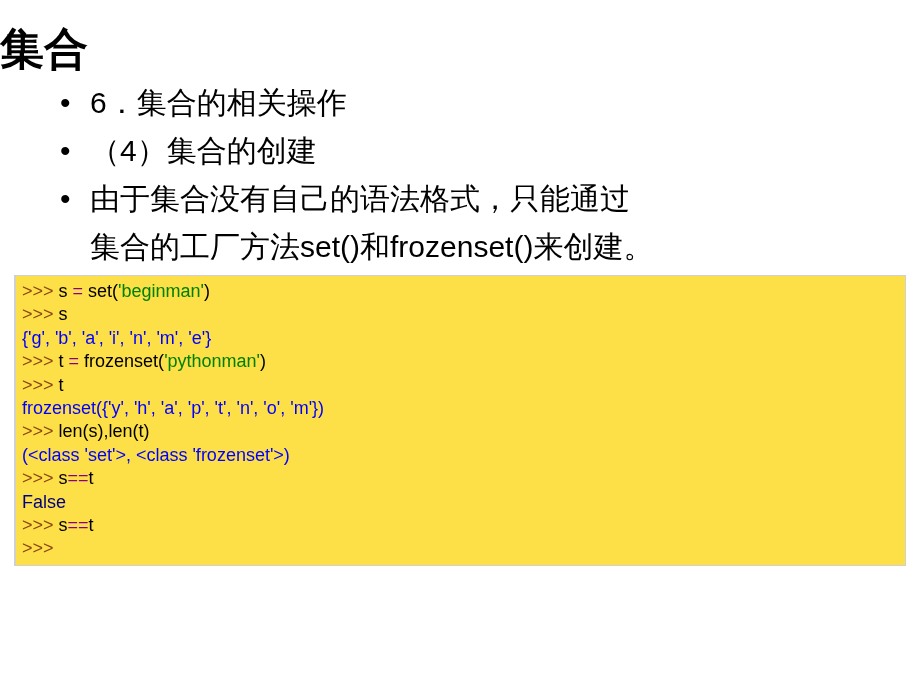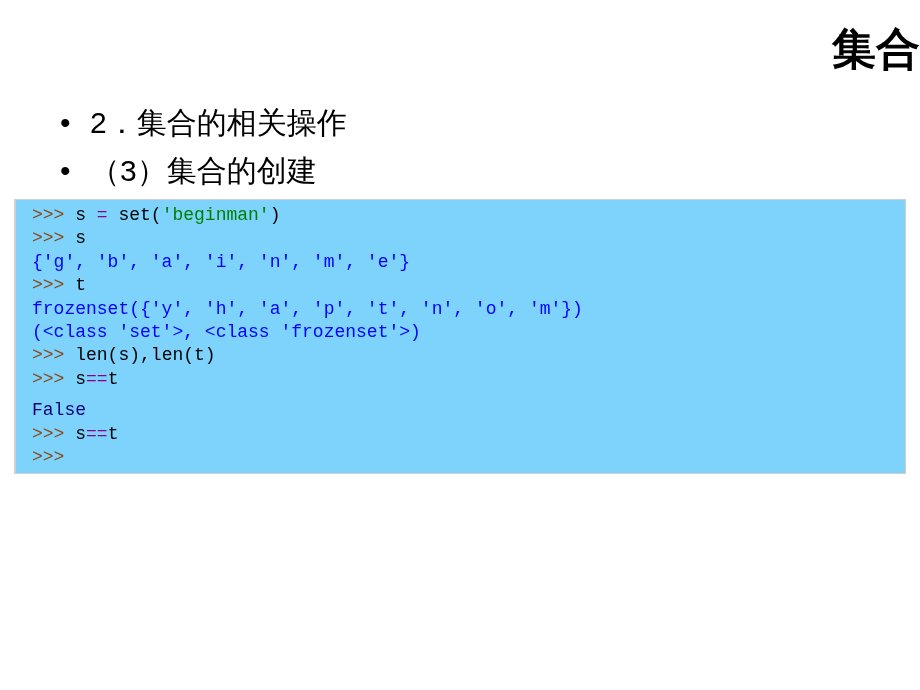--- a/index.html
+++ b/index.html
@@ -14,24 +14,23 @@
       font-family: "SimSun", "Microsoft YaHei", sans-serif;
       color: #000;
       overflow: hidden;
     }
     .slide {
       width: 100%;
       height: 100%;
       padding: 20px 0 0 0;
     }
     .title {
-      text-align: right;
+      text-align: left;
       font-size: 44px;
       font-weight: bold;
-      margin-bottom: 20px;
     }
     .content-list {
       list-style: none;
       padding: 0 40px 0 60px;
     }
     .content-list li {
       font-size: 30px;
       line-height: 1.6;
       position: relative;
       padding-left: 30px;
@@ -40,53 +39,58 @@
       content: "•";
       position: absolute;
       left: 0;
       top: 0;
       font-size: 30px;
     }
     .code-block {
       margin: 4px 14px 0 14px;
       border: 1px solid #d0d0d0;
       border-left: 2px solid #d0d0d0;
-      background: #7dd3fc;
-      padding: 4px 16px;
-      font-family: Liberation Mono, monospace;
+      background: #fde047;
+      padding: 4px 6px;
+      font-family: Liberation Sans, sans-serif;
       font-size: 18px;
       line-height: 1.3;
     }
     .code-line {
       white-space: pre;
     }
     .prompt { color: #8B4513; }
     .black { color: #000000; }
     .green { color: #008000; }
     .blue { color: #0000FF; }
-    .navy { color: #000080; margin-top: 8px; }
+    .navy { color: #000080; }
     .op { color: #8B008B; }
   </style>
 </head>
 <body>
 
 <div class="slide">
   <h1 class="title">集合</h1>
 
   <ul class="content-list">
-    <li>2．集合的相关操作</li>
-    <li>（3）集合的创建</li>
+    <li>6．集合的相关操作</li>
+    <li>（4）集合的创建</li>
+    <li>
+      <span>由于集合没有自己的语法格式，只能通过</span><br>
+      <span>集合的工厂方法set()和frozenset()来创建。</span>
+    </li>
   </ul>
 
   <div class="code-block">
     <div class="code-line"><span class="prompt">&gt;&gt;&gt; </span><span class="black">s </span><span class="op">= </span><span class="black">set(</span><span class="green">'beginman'</span><span class="black">)</span></div>
     <div class="code-line"><span class="prompt">&gt;&gt;&gt; </span><span class="black">s</span></div>
     <div class="code-line blue">{'g', 'b', 'a', 'i', 'n', 'm', 'e'}</div>
+    <div class="code-line"><span class="prompt">&gt;&gt;&gt; </span><span class="black">t </span><span class="op">= </span><span class="black">frozenset(</span><span class="green">'pythonman'</span><span class="black">)</span></div>
     <div class="code-line"><span class="prompt">&gt;&gt;&gt; </span><span class="black">t</span></div>
     <div class="code-line blue">frozenset({'y', 'h', 'a', 'p', 't', 'n', 'o', 'm'})</div>
+    <div class="code-line"><span class="prompt">&gt;&gt;&gt; </span><span class="black">len(s),len(t)</span></div>
     <div class="code-line blue">(&lt;class 'set'&gt;, &lt;class 'frozenset'&gt;)</div>
-    <div class="code-line"><span class="prompt">&gt;&gt;&gt; </span><span class="black">len(s),len(t)</span></div>
     <div class="code-line"><span class="prompt">&gt;&gt;&gt; </span><span class="black">s</span><span class="op">==</span><span class="black">t</span></div>
     <div class="code-line navy">False</div>
     <div class="code-line"><span class="prompt">&gt;&gt;&gt; </span><span class="black">s</span><span class="op">==</span><span class="black">t</span></div>
     <div class="code-line"><span class="prompt">&gt;&gt;&gt; </span></div>
   </div>
 </div>
 
 </body></html>

